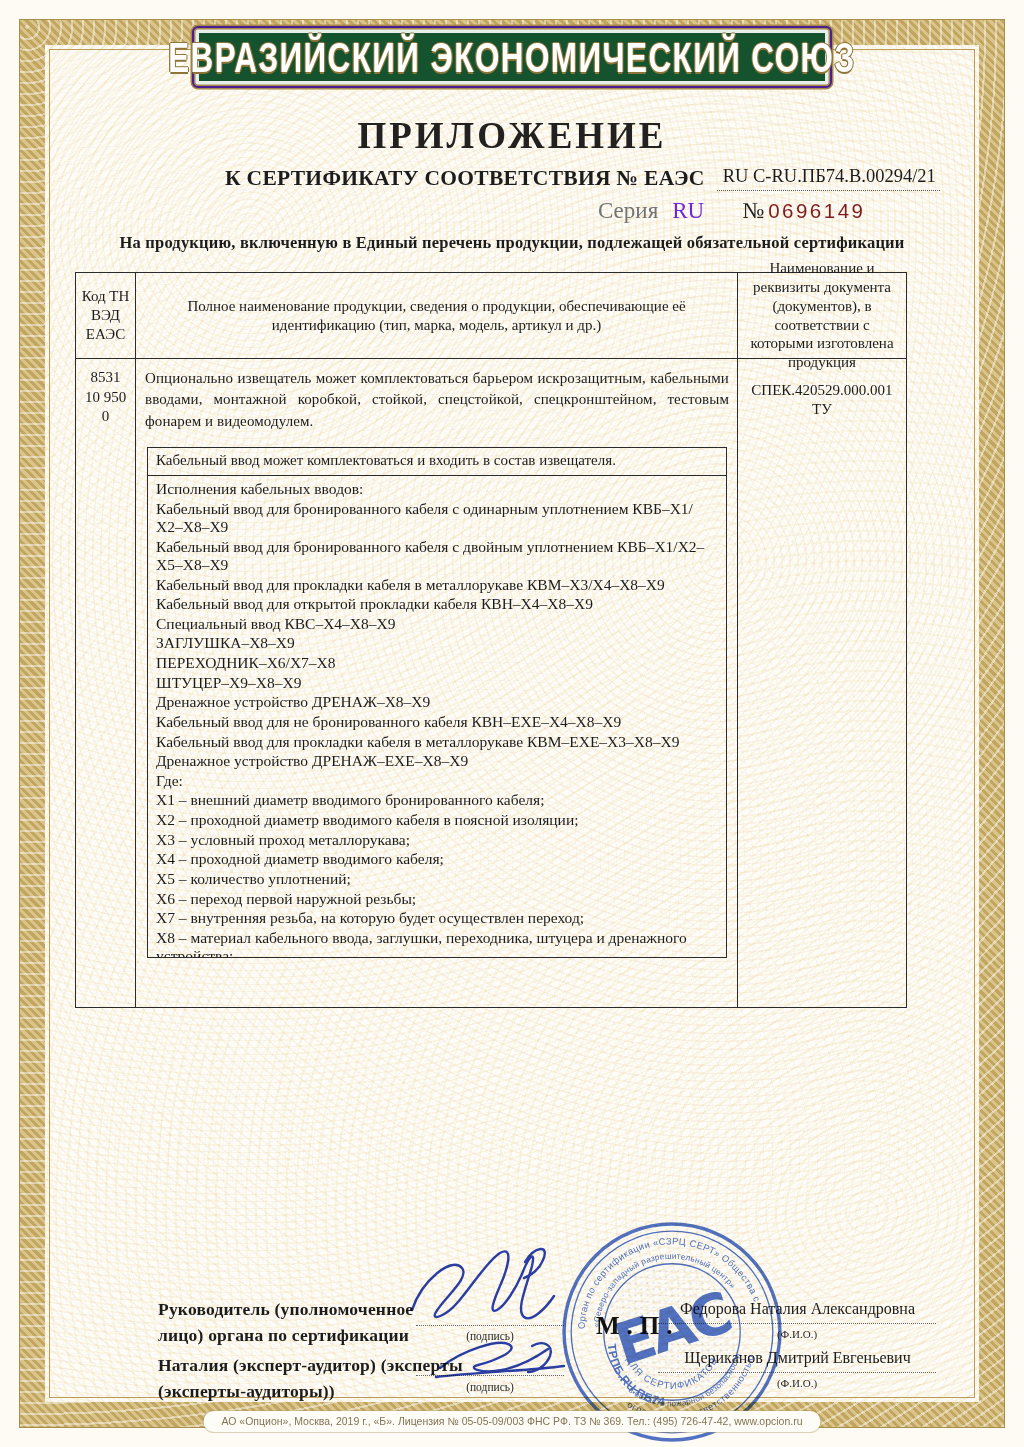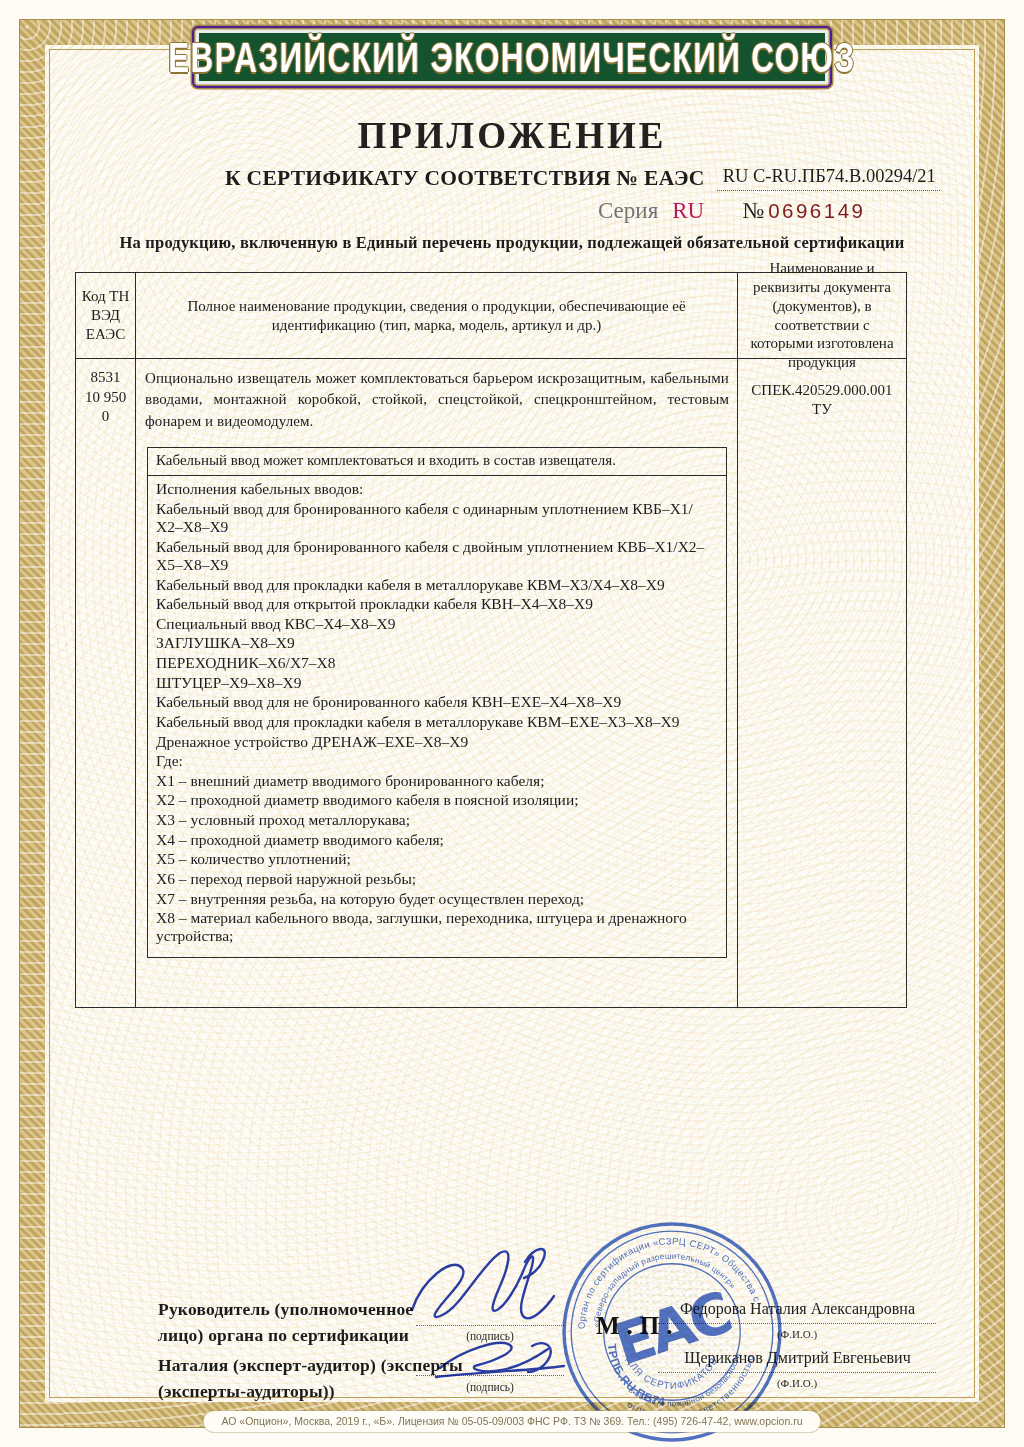--- a/index.html
+++ b/index.html
@@ -51,21 +51,21 @@
     position:absolute; top:166px; left:225px; right:84px;
     display:flex; align-items:flex-end; gap:12px;
   }
   .subtitle{ font-size:21.5px; font-weight:700; white-space:nowrap; letter-spacing:.3px; }
   .cert-number{
     flex:1; font-size:18.5px; white-space:nowrap; padding:0 4px 3px 6px;
     border-bottom:1.5px dotted #5a5a5a;
   }
   .series-row{ position:absolute; top:198px; left:598px; font-size:23px; display:flex; align-items:baseline; }
   .series-label{ color:#737373; }
-  .series-value{ margin-left:14px; color:#be185d; }
+  .series-value{ margin-left:14px; color:#6d28d9; }
   .number-sign{ margin-left:38px; color:#232120; }
   .number-value{ margin-left:4px; color:#7f1d1d; font-family:Liberation Sans, sans-serif; font-size:20.5px; letter-spacing:2.5px; }
   .scope-line{
     position:absolute; top:233px; left:0; width:100%; text-align:center;
     font-size:16.5px; font-weight:700; letter-spacing:.2px;
   }
 
   
   .cert-table{
     position:absolute; left:75px; top:272px; width:832px; height:736px;
@@ -173,20 +173,21 @@
       <div class="list-box">
           <div>Исполнения кабельных вводов:</div>
           <div>Кабельный ввод для бронированного кабеля с одинарным уплотнением КВБ–Х1/Х2–Х8–Х9</div>
           <div>Кабельный ввод для бронированного кабеля с двойным уплотнением КВБ–Х1/Х2–Х5–Х8–Х9</div>
           <div>Кабельный ввод для прокладки кабеля в металлорукаве КВМ–Х3/Х4–Х8–Х9</div>
           <div>Кабельный ввод для открытой прокладки кабеля КВН–Х4–Х8–Х9</div>
           <div>Специальный ввод КВС–Х4–Х8–Х9</div>
           <div>ЗАГЛУШКА–Х8–Х9</div>
           <div>ПЕРЕХОДНИК–Х6/Х7–Х8</div>
           <div>ШТУЦЕР–Х9–Х8–Х9</div>
+          <div>Дренажное устройство ДРЕНАЖ–Х8–Х9</div>
           <div>Кабельный ввод для не бронированного кабеля КВН–ЕХЕ–Х4–Х8–Х9</div>
           <div>Кабельный ввод для прокладки кабеля в металлорукаве КВМ–ЕХЕ–Х3–Х8–Х9</div>
           <div>Дренажное устройство ДРЕНАЖ–ЕХЕ–Х8–Х9</div>
           <div>Где:</div>
           <div>Х1 – внешний диаметр вводимого бронированного кабеля;</div>
           <div>Х2 – проходной диаметр вводимого кабеля в поясной изоляции;</div>
           <div>Х3 – условный проход металлорукава;</div>
           <div>Х4 – проходной диаметр вводимого кабеля;</div>
           <div>Х5 – количество уплотнений;</div>
           <div>Х6 – переход первой наружной резьбы;</div>

